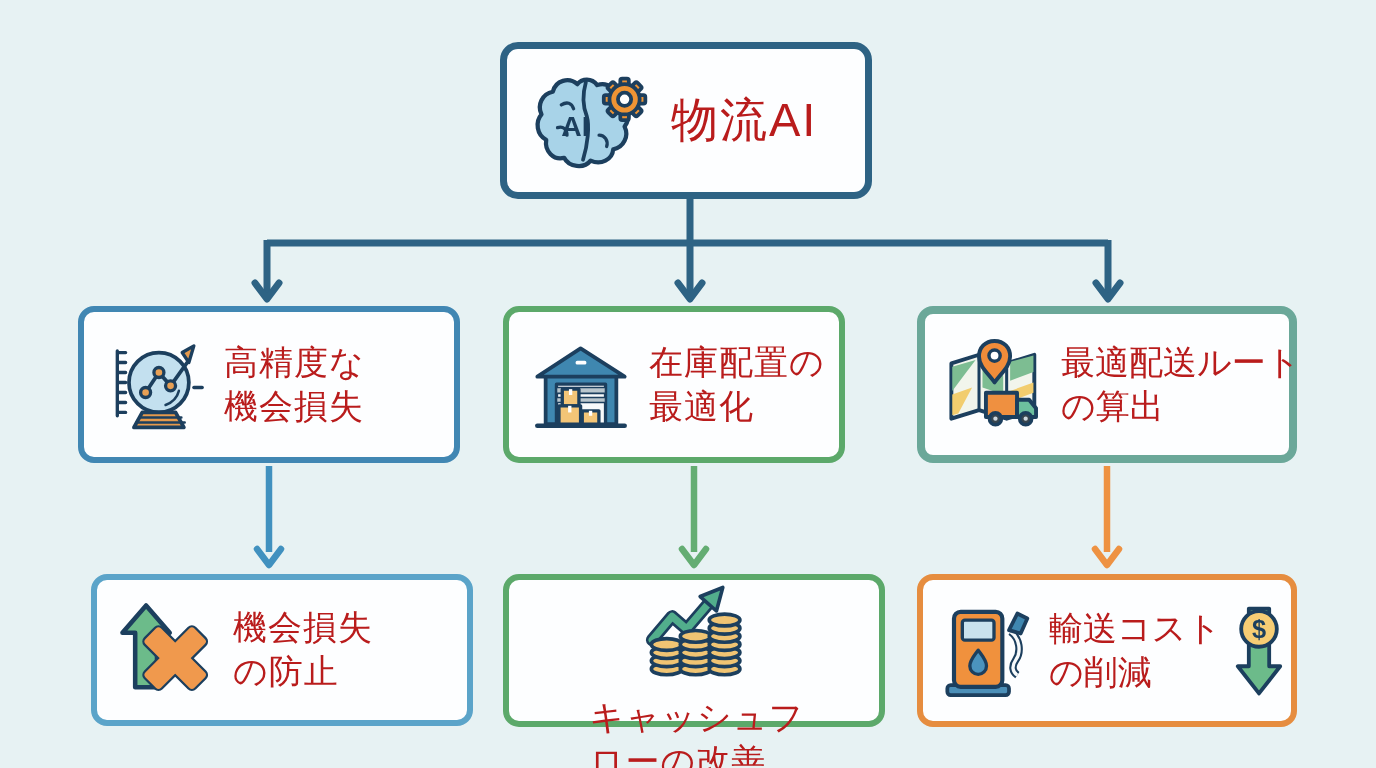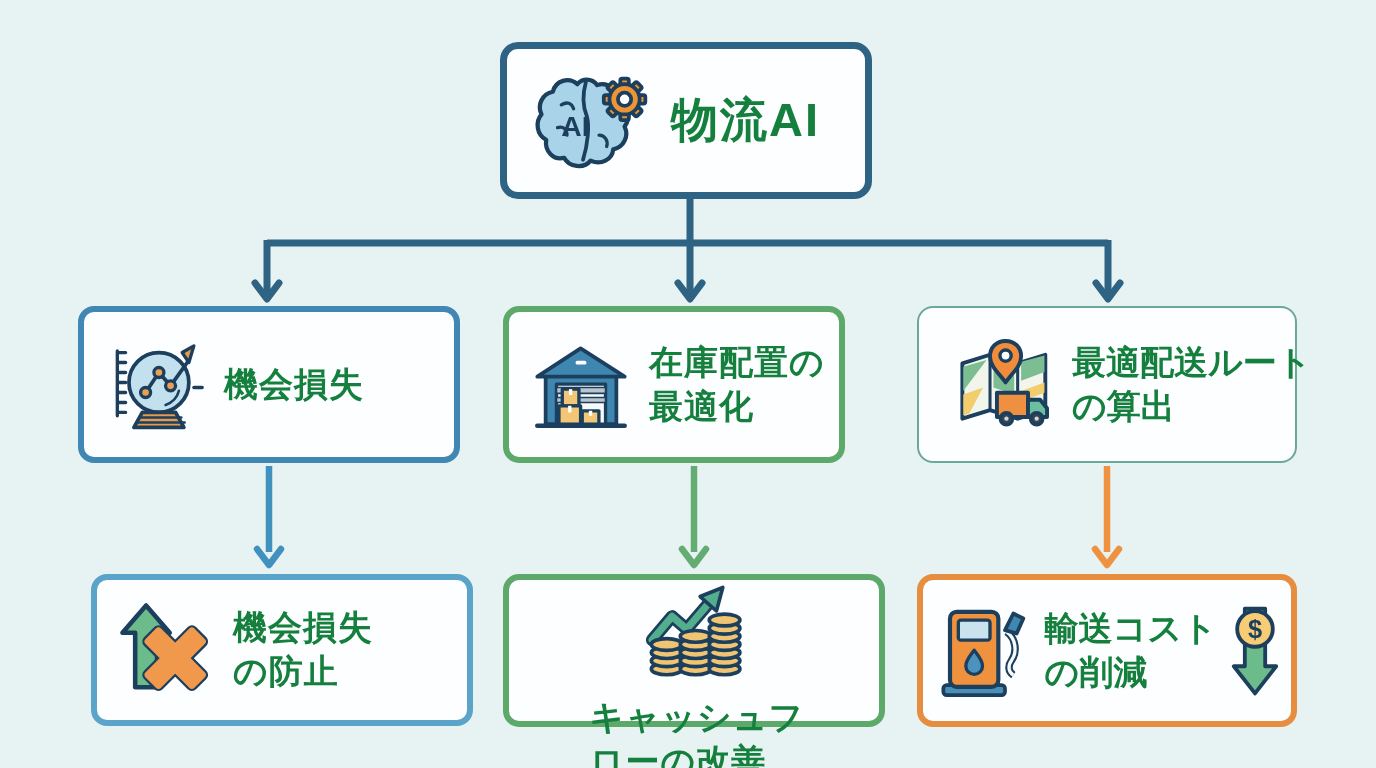--- a/index.html
+++ b/index.html
@@ -1,27 +1,27 @@
 <!DOCTYPE html>
 <html><head>
 <meta charset="utf-8">
 <style>
   html,body{margin:0;padding:0;background:#e7f2f3;}
   .canvas{position:relative;width:1376px;height:768px;background:#e7f2f3;overflow:hidden;
           font-family:"Liberation Sans","DejaVu Sans",sans-serif;}
   .connector-layer{position:absolute;left:0;top:0;width:1376px;height:768px;z-index:0;}
   .node{position:absolute;background:#fdfeff;box-sizing:border-box;display:flex;align-items:center;
         z-index:1;border-radius:16px;padding:0 14px 0 20px;gap:16px;}
-  .node .label{font-weight:bold;color:#15803d;font-size:34px;line-height:1.28;letter-spacing:1px;white-space:nowrap;}
+  .node .label{font-weight:normal;color:#b91c1c;font-size:34px;line-height:1.28;letter-spacing:1px;white-space:nowrap;}
   .node .label span{display:block;}
   .root-node{left:500px;top:42px;width:372px;height:157px;border:7px solid #2e6384;border-radius:18px;padding-left:26px;gap:20px;}
   .root-node .label{font-size:47px;letter-spacing:2px;}
   .n-b1{left:78px; top:306px;width:382px;height:157px;border:6px solid #4187b3;}
   .n-b2{left:503px;top:306px;width:342px;height:157px;border:6px solid #5ca96a;}
-  .n-b3{left:917px;top:306px;width:380px;height:157px;border:2px solid #7f1d1d;padding-left:33px;gap:12px;}
+  .n-b3{left:917px;top:306px;width:380px;height:157px;border:8px solid #7f1d1d;padding-left:16px;gap:12px;}
   .n-c1{left:78px; top:574px;width:382px;height:152px;border:6px solid #14532d;margin-left:13px;}
   .n-c2{left:503px;top:574px;width:382px;height:153px;border:6px solid #5ca96a;}
   .n-c3{left:917px;top:574px;width:380px;height:153px;border:6px solid #e68d3f;padding-left:16px;gap:10px;padding-right:8px;}
   .n-b3 .label,.n-c3 .label{letter-spacing:0;}
   .icon-wrap{flex:0 0 auto;display:flex;align-items:center;justify-content:center;}
 </style>
 </head>
 <body>
 
 <div class="canvas">
@@ -103,20 +103,21 @@
           <circle cx="66" cy="40" r="6" fill="#e8a055" stroke-width="4"></circle>
           <circle cx="80" cy="56" r="6" fill="#e8a055" stroke-width="4"></circle>
           <path d="M90,62 C88,70 82,76 74,79" fill="none" stroke-width="3"></path>
           <path d="M108,58 H118" fill="none" stroke-width="4"></path>
           <polygon points="46,88 86,88 96,106 36,106" fill="#e59a4d" stroke-width="4.5"></polygon>
           <path d="M43,94 L93,94 M39,100 L97,100" fill="none" stroke-width="3"></path>
         </g>
       </svg>
     </span>
     <span class="label">
+      <span>高精度な</span>
       <span>機会損失</span>
     </span>
   </div>
 
   <div class="node n-b2" style="border-color: rgb(92, 169, 106);">
     <span class="icon-wrap">
       <svg width="104" height="96" viewBox="0 0 125 110">
         <g stroke="#1c3f5e" stroke-linejoin="round">
           <rect x="20" y="42" width="85" height="60" fill="#3f87b0" stroke-width="4.5"></rect>
           <polygon points="10,45 62,11 115,45" fill="#3f87b0" stroke-width="4.5"></polygon>
@@ -217,21 +218,21 @@
           <ellipse cx="88" cy="44" rx="17" ry="6.5"></ellipse>
         </g>
       </svg>
     </span>
     <span class="label">
       <span>キャッシュフ</span>
       <span>ローの改善</span>
     </span>
   </div>
 
-  <div class="node n-c3" style="border-color: rgb(230, 141, 63); justify-content: flex-end;">
+  <div class="node n-c3" style="border-color: rgb(230, 141, 63);">
     <span class="icon-wrap">
       <svg width="100" height="96" viewBox="0 0 120 110">
         <g stroke="#1c3f5e" stroke-linejoin="round">
           <path d="M86,32 C97,40 99,56 92,66 C87,73 88,80 94,84" fill="none" stroke-width="9"></path>
           <path d="M86,32 C97,40 99,56 92,66 C87,73 88,80 94,84" fill="none" stroke="#f7fafb" stroke-width="4"></path>
           <path d="M84,30 L94,10 L106,16 L98,34 Z" fill="#3f87b0" stroke-width="4.5"></path>
           <rect x="10" y="96" width="74" height="12" rx="4" fill="#4b8fb8" stroke-width="4.5"></rect>
           <rect x="18" y="8" width="58" height="90" rx="8" fill="#f0913d" stroke-width="5"></rect>
           <rect x="28" y="18" width="38" height="24" rx="3" fill="#c9e2ee" stroke-width="4"></rect>
           <path d="M47,54 C52,61 57,66 57,73 A10,10 0 1 1 37,73 C37,66 42,61 47,54 Z" fill="#4b93be" stroke-width="4"></path>

